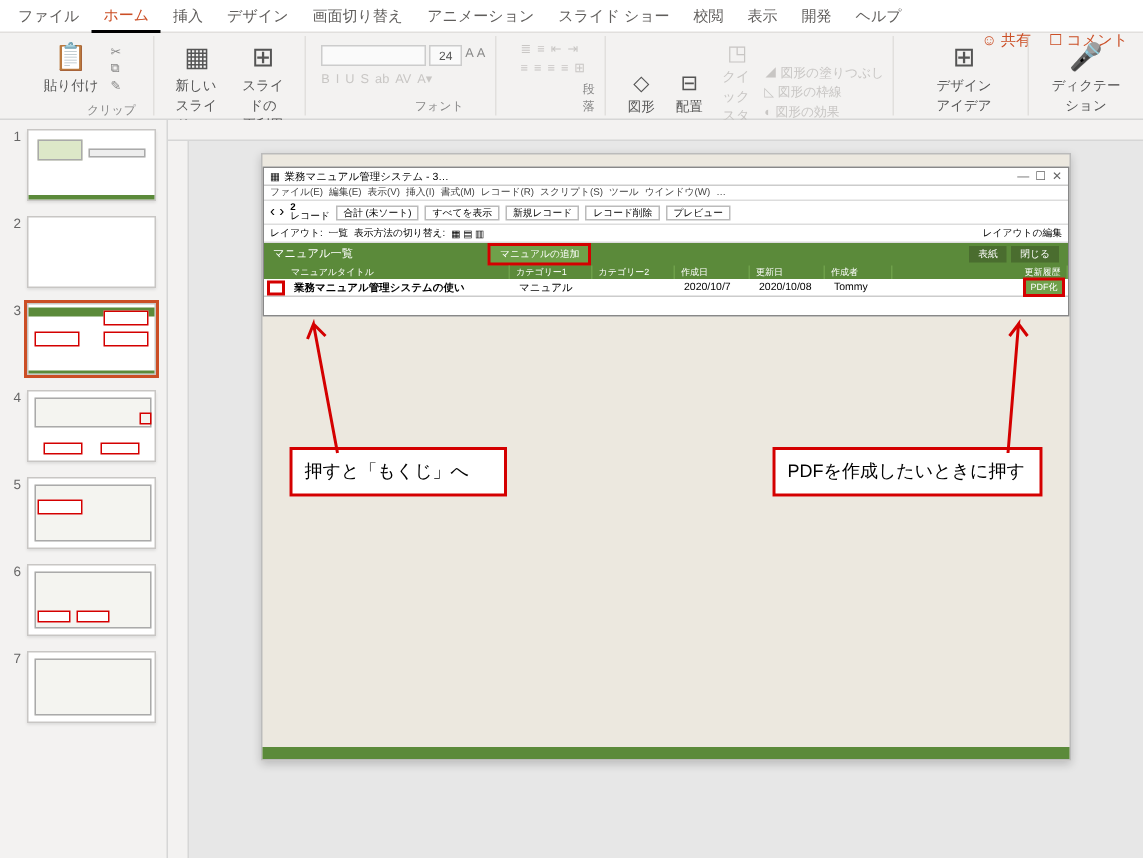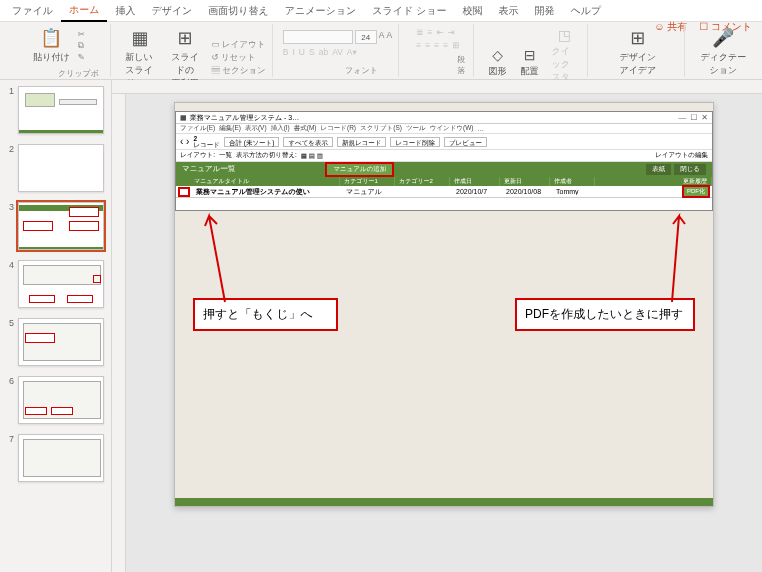--- a/index.html
+++ b/index.html
@@ -116,25 +116,20 @@
       <div class="rbtn big">
           <span class="icon">▦</span>
           <span style="white-space:pre-line;">新しい
 スライド</span>
         </div>
       <div class="rbtn big">
           <span class="icon">⊞</span>
           <span style="white-space:pre-line;text-align:center;">スライドの
 再利用</span>
         </div>
-      <div class="rstack">
-        <span>▭ <span>レイアウト</span></span>
-        <span>↺ <span>リセット</span></span>
-        <span>▤ <span>セクション</span></span>
-      </div>
     </div>
     <div class="rgroup-label">スライド</div>
   </div>
   <div class="rgroup">
     <div class="rgroup-body">
       <div class="rstack" style="gap:3px;">
         <div style="display:flex;gap:2px;">
           <input disabled="" style="width: 70px; height: 14px; font-size: 8px; border: 1px solid rgb(204, 204, 204); background: rgb(250, 250, 250);">
           <input disabled="" style="width: 22px; height: 14px; font-size: 8px; border: 1px solid rgb(204, 204, 204); background: rgb(250, 250, 250); text-align: center;" value="24">
           <span class="disabled">A</span>
@@ -181,20 +176,25 @@
         </div>
       <div class="rbtn">
           <span class="icon">⊟</span>
           <span>配置</span>
         </div>
       <div class="rbtn disabled">
           <span class="icon">◳</span>
           <span style="white-space:pre-line;text-align:left;">クイック
 スタイル</span>
         </div>
+      <div class="rstack disabled" style="color:#c8c6c4;">
+        <span>◢ <span>図形の塗りつぶし</span></span>
+        <span>◺ <span>図形の枠線</span></span>
+        <span>◐ <span>図形の効果</span></span>
+      </div>
     </div>
     <div class="rgroup-label">図形描画</div>
   </div>
   <div class="rgroup">
     <div class="rgroup-body">
       <div class="rbtn big">
           <span class="icon">⊞</span>
           <span style="white-space:pre-line;text-align:center;">デザイン
 アイデア</span>
         </div>

